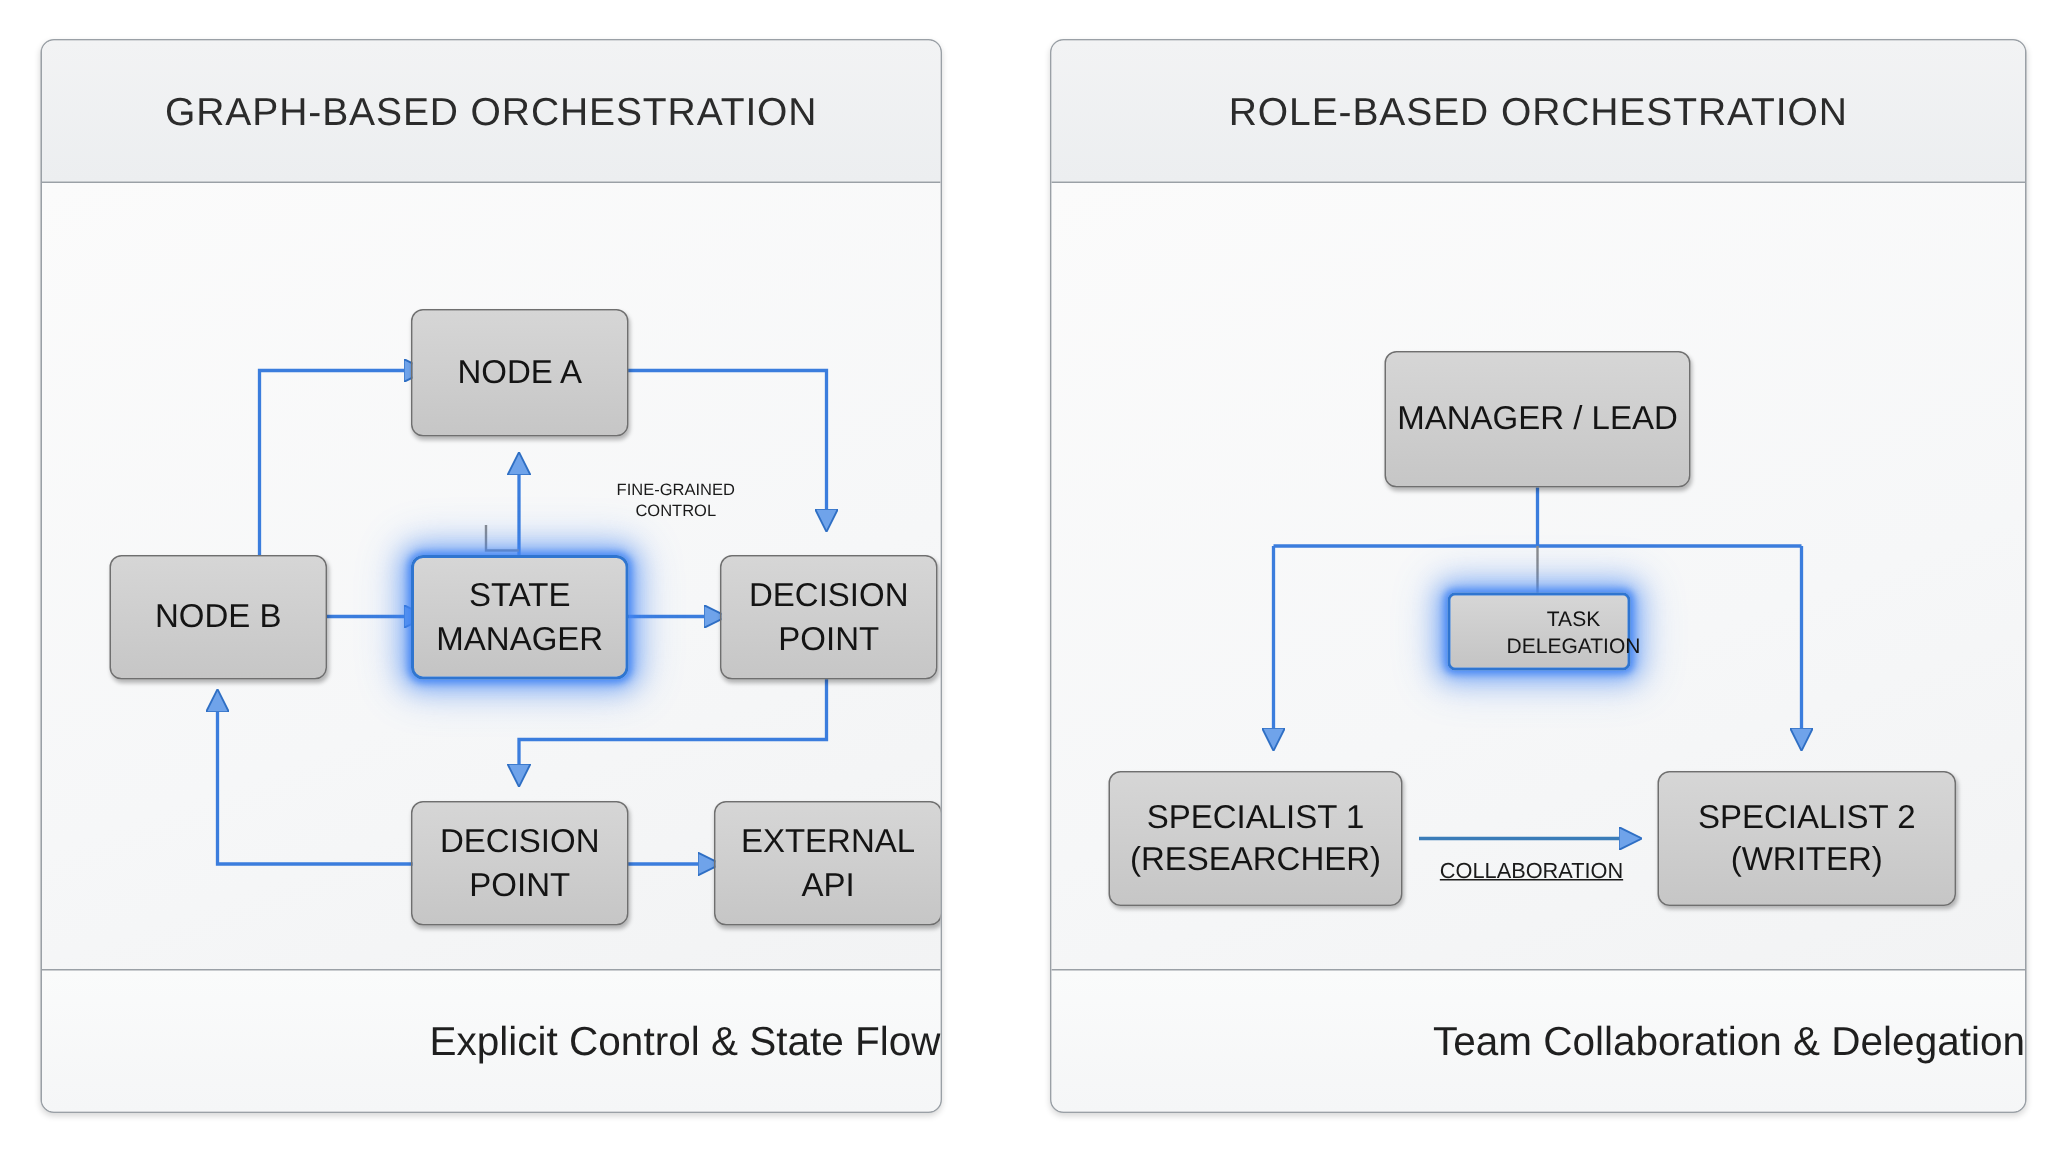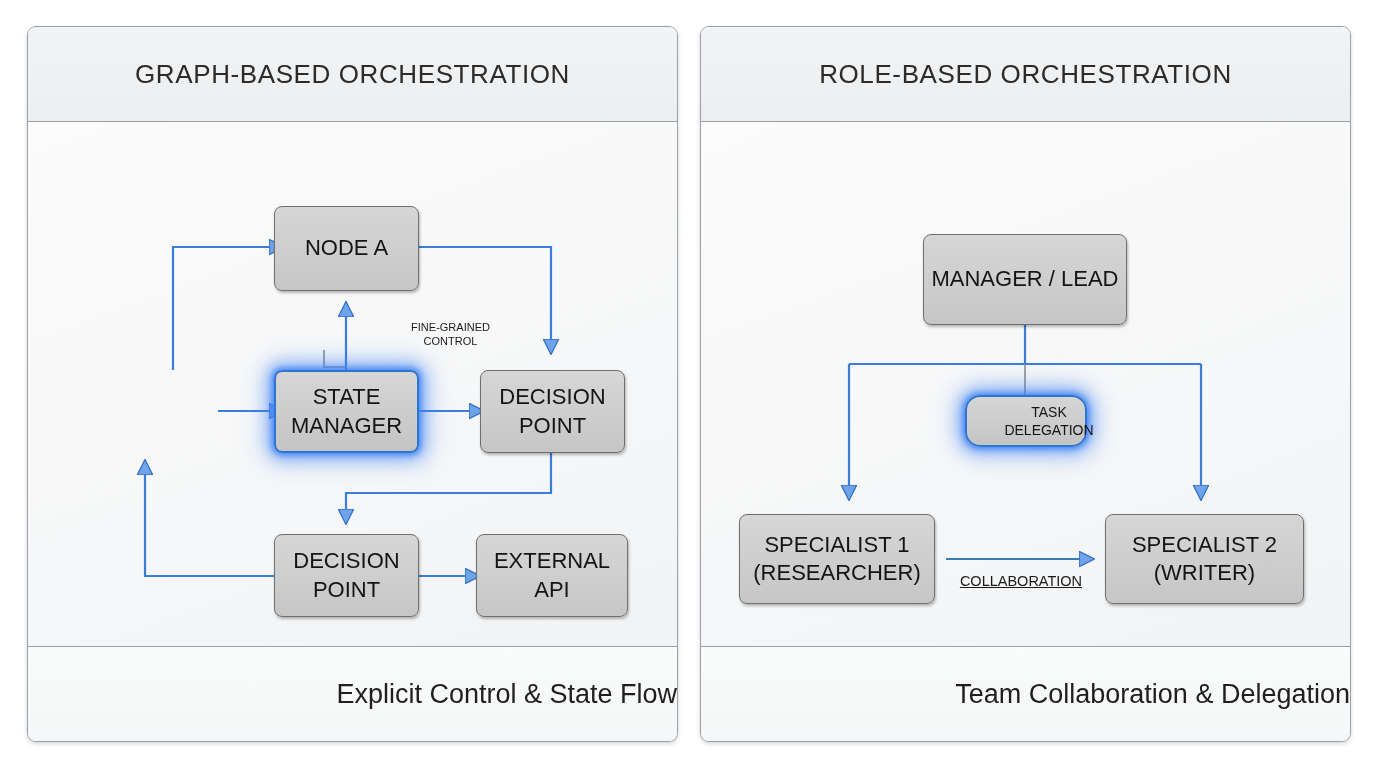--- a/index.html
+++ b/index.html
@@ -25,21 +25,21 @@
     position: absolute;
     top: 26px;
     height: 716px;
     background: #fafafa;
     border: 1.2px solid #9aa0a6;
     border-radius: 9px;
     box-shadow: 0 2px 4px rgba(0,0,0,0.16);
     box-sizing: border-box;
     overflow: hidden;
   }
-  #panel-left  { left: 27px;  width: 651px; padding-left: 11px; }
+  #panel-left  { left: 27px;  width: 601px; padding-left: 11px; }
   #panel-right { left: 700px; width: 651px; }
 
   .panel-header {
     position: absolute;
     left: 0; right: 0; top: 0;
     height: 95px;
     background: linear-gradient(180deg, #f2f3f4 0%, #eceef0 100%);
     border-bottom: 1.2px solid #9aa0a6;
     display: flex;
     align-items: center;
@@ -103,21 +103,21 @@
   }
   .node.highlight {
     border: 2.2px solid #2f75d0;
     background: linear-gradient(180deg, #d6d6d6 0%, #cdcdcd 50%, #c4c4c4 100%);
     box-shadow:
       0 0 5px 2px rgba(66,133,244,0.85),
       0 0 14px 6px rgba(66,133,244,0.55),
       0 0 26px 11px rgba(66,133,244,0.28);
   }
   .node.badge {
-    border-radius: 15px;
+    border-radius: 5px;
     padding-left: 46px;
   }
   .node.badge .node-label {
     font-size: 14px;
     line-height: 1.3;
   }
 
   
   .edge-label {
     position: absolute;
@@ -180,20 +180,23 @@
           <path d="M250,454 L117,454 L117,339" marker-end="url(#ah-d)"></path>
         </g>
 
         <path d="M318,245 L296,245 L296,228" fill="none" stroke="#8b8b8b" stroke-width="1.6" transform="translate(0,0)"></path>
       </svg>
 
       <div class="node" id="n-node-a" style="left:246px; top:84px; width:145px; height:85px;">
         <span class="node-label">NODE A</span>
       </div>
 
+      <div class="node" id="n-node-b" style="left:45px; top:248px; width:145px; height:83px;">
+        <span class="node-label">NODE B</span>
+      </div>
 
       <div class="node highlight" id="n-state-manager" style="left:246px; top:248px; width:145px; height:83px;">
         <span class="node-label">STATE
 MANAGER</span>
       </div>
 
       <div class="node" id="n-decision-1" style="left:452px; top:248px; width:145px; height:83px;">
         <span class="node-label">DECISION
 POINT</span>
       </div>

